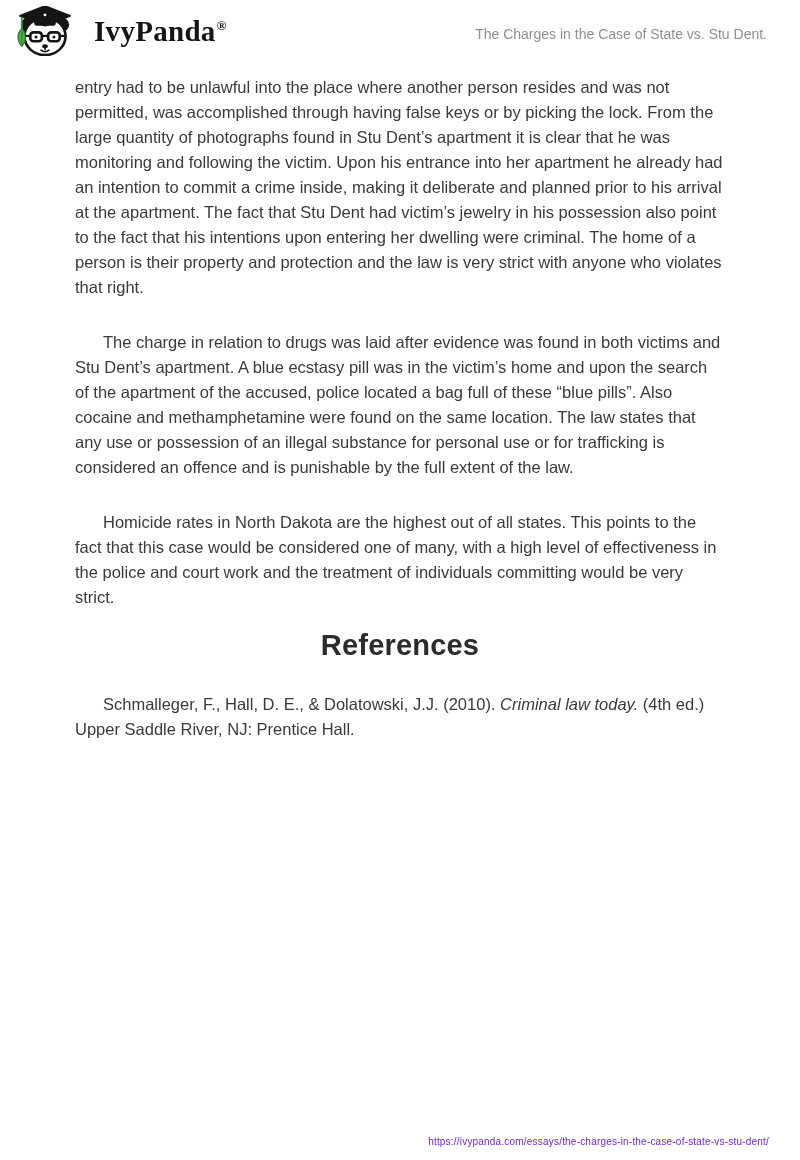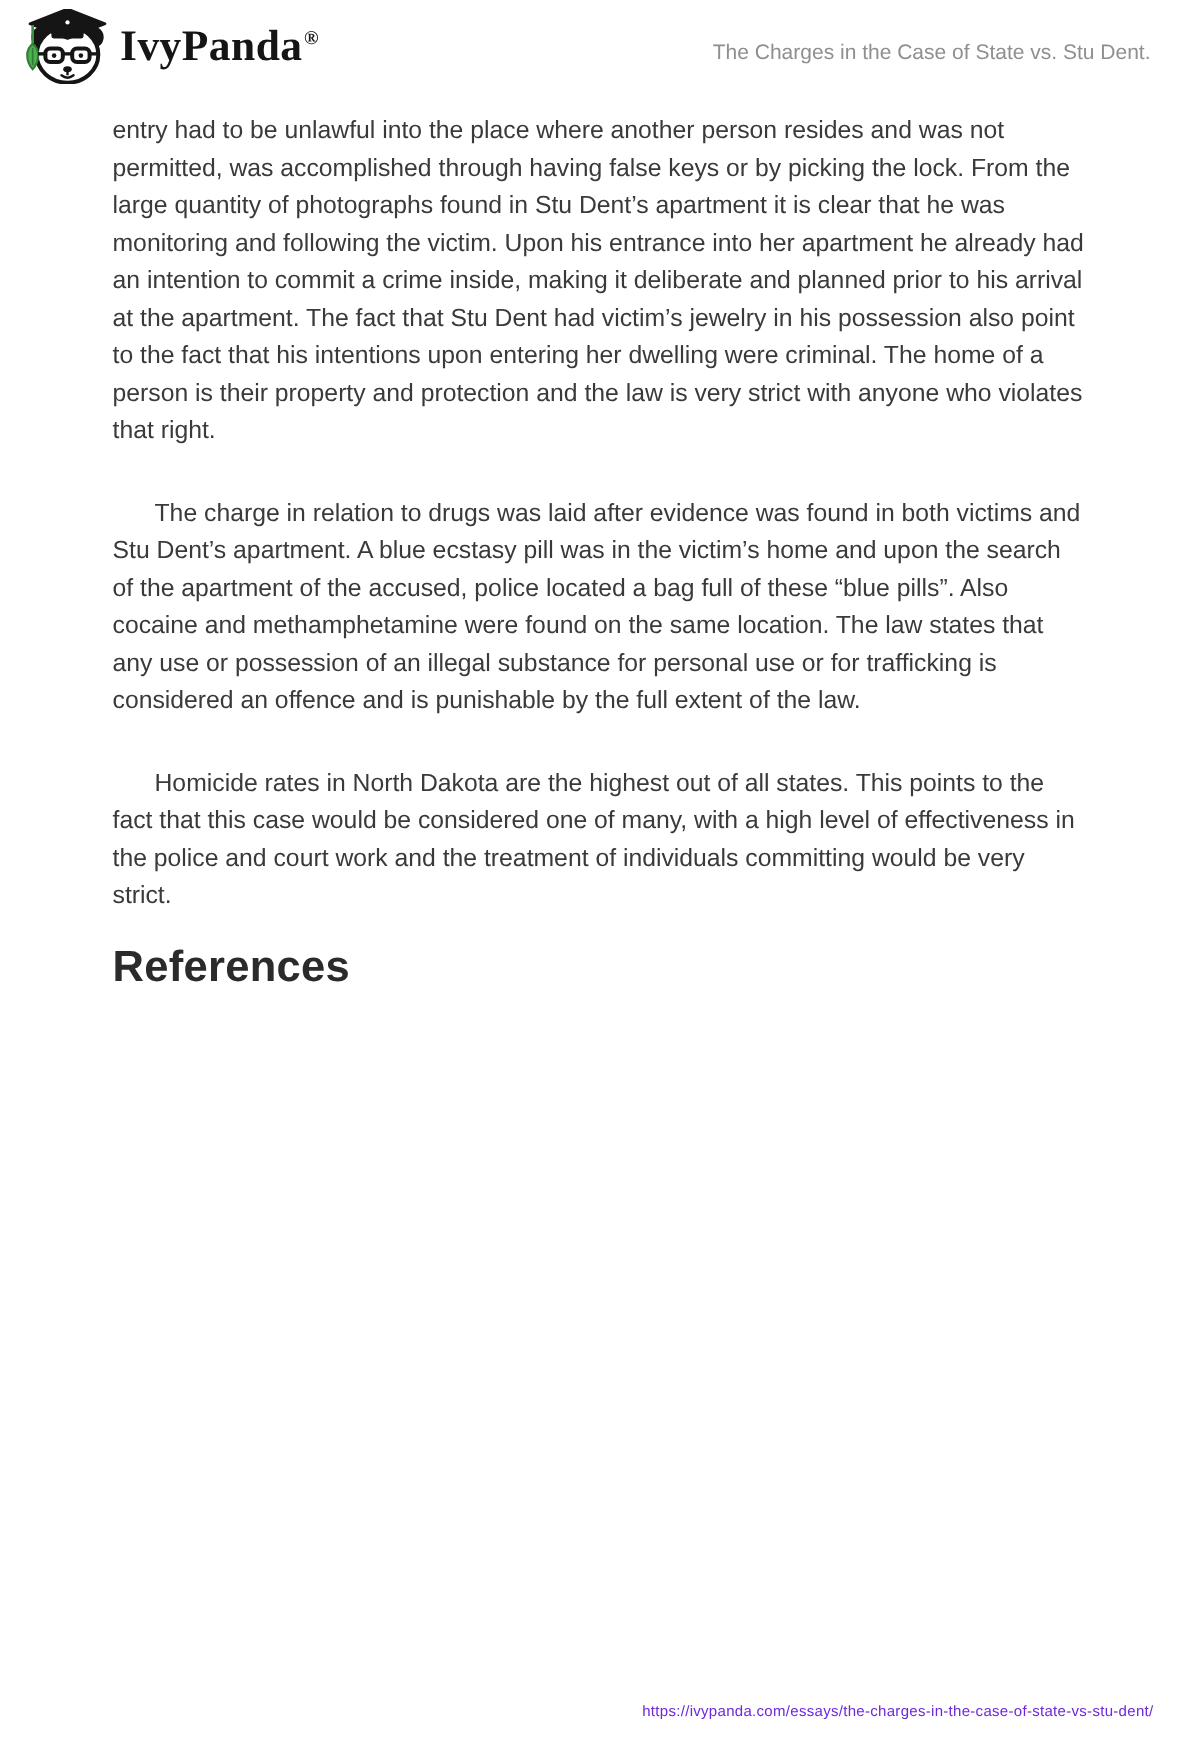--- a/index.html
+++ b/index.html
@@ -16,21 +16,21 @@
     position: absolute;
     top: 0; left: 0; right: 0;
     display: flex;
     justify-content: space-between;
     align-items: flex-start;
     padding: 6px 33px 0 14px;
   }
   .brand {
     display: flex;
     align-items: center;
-    gap: 4px;
+    gap: 18px;
   }
   .brand-logo { width: 62px; height: 50px; display: block; }
   .brand-name {
     font-family: "Liberation Serif", serif;
     font-weight: 700;
     font-size: 29px;
     color: #151515;
     letter-spacing: 0.3px;
     line-height: 50px;
     white-space: nowrap;
@@ -65,20 +65,21 @@
   .content p.first { margin-top: 12px; }
   .content p.indent { text-indent: 28px; margin-top: 30px; }
   .refs-heading {
     font-family: "Liberation Sans", sans-serif;
     font-weight: 700;
     font-size: 29px;
     line-height: 34px;
     color: #2b2b2b;
     margin: 18px 0 22px 0;
     letter-spacing: 0.2px;
+    text-align: center;
   }
   .ref-italic { font-style: italic; }
   
   .footer-url {
     position: absolute;
     right: 31px;
     bottom: 13px;
     font-size: 10px;
     color: #6d28d9;
     letter-spacing: 0.2px;
@@ -134,17 +135,18 @@
   </div>
 
   <div class="content">
     <p class="first">entry had to be unlawful into the place where another person resides and was not permitted, was accomplished through having false keys or by picking the lock. From the large quantity of photographs found in Stu Dent’s apartment it is clear that he was monitoring and following the victim. Upon his entrance into her apartment he already had an intention to commit a crime inside, making it deliberate and planned prior to his arrival at the apartment. The fact that Stu Dent had victim’s jewelry in his possession also point to the fact that his intentions upon entering her dwelling were criminal. The home of a person is their property and protection and the law is very strict with anyone who violates that right.</p>
     <p class="indent">The charge in relation to drugs was laid after evidence was found in both victims and Stu Dent’s apartment. A blue ecstasy pill was in the victim’s home and upon the search of the apartment of the accused, police located a bag full of these “blue pills”. Also cocaine and methamphetamine were found on the same location. The law states that any use or possession of an illegal substance for personal use or for trafficking is considered an offence and is punishable by the full extent of the law.</p>
     <p class="indent">Homicide rates in North Dakota are the highest out of all states. This points to the fact that this case would be considered one of many, with a high level of effectiveness in the police and court work and the treatment of individuals committing would be very strict.</p>
 
     <h2 class="refs-heading">References</h2>
 
 
+    <p class="indent"><span>Schmalleger, F., Hall, D. E., &amp; Dolatowski, J.J. (2010). </span><span class="ref-italic">Criminal law today.</span><span> (4th ed.) Upper Saddle River, NJ: Prentice Hall.</span></p>
   </div>
 
   <div class="footer-url">https://ivypanda.com/essays/the-charges-in-the-case-of-state-vs-stu-dent/</div>
 
 </div>
 
 </body></html>

